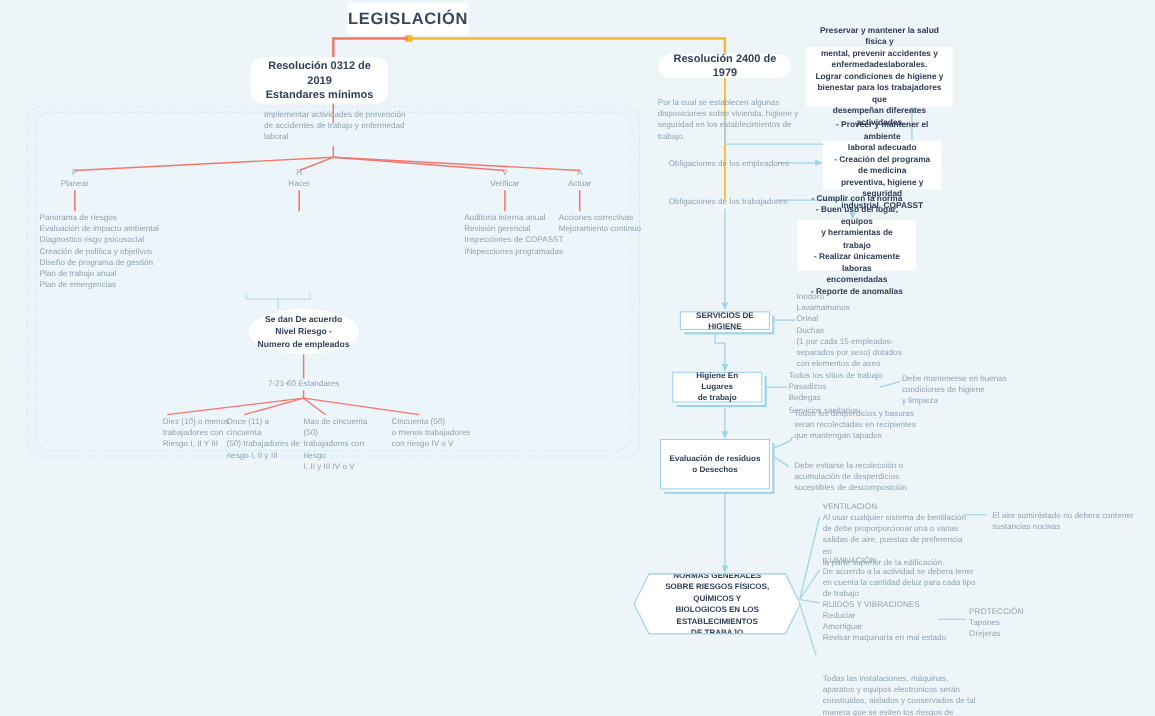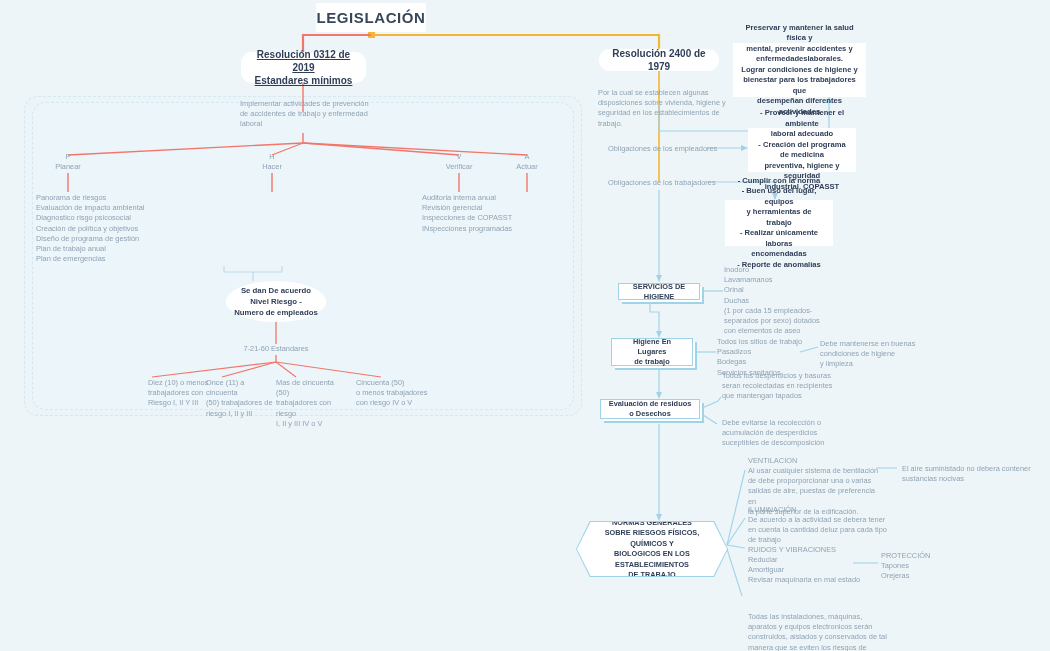--- a/index.html
+++ b/index.html
@@ -188,21 +188,21 @@
       <path d="M727 545 L745 548" stroke="#9fd3e8" stroke-width="1.1"></path>
       <path d="M727 549 L742 596" stroke="#9fd3e8" stroke-width="1.1"></path>
 
       <path d="M876 468 L897 468" stroke="#9fd3e8" stroke-width="1.1"></path>
       <path d="M853 563 L878 563" stroke="#9fd3e8" stroke-width="1.1"></path>
     </g>
   </svg>
 
   <div class="node root-node" style="left:316px;top:3px;width:110px;height:29px;">LEGISLACIÓN</div>
 
-  <div class="node pill" style="left:241px;top:52px;width:125px;height:31px;white-space:pre-line;text-decoration:underline;">Resolución 0312 de 2019
+  <div class="node pill" style="left:228px;top:52px;width:125px;height:42px;white-space:pre-line;">Resolución 0312 de 2019
 Estandares mínimos</div>
 
   <div class="node txt" style="left:240px;top:99px;width:160px;">Implementar actividades de prevención
 de accidentes de trabajo y enfermedad
 laboral</div>
 
   <div class="node txt center" style="left:48px;top:152px;width:40px;">P</div>
   <div class="node txt center" style="left:48px;top:162px;width:40px;">Planear</div>
   <div class="node txt" style="left:36px;top:193px;width:180px;">Panorama de riesgos
 Evaluación de impacto ambiental
@@ -217,20 +217,22 @@
 
   <div class="node txt center" style="left:439px;top:152px;width:40px;">V</div>
   <div class="node txt center" style="left:439px;top:162px;width:40px;">Verificar</div>
   <div class="node txt" style="left:422px;top:193px;width:150px;">Auditoria interna anual
 Revisión gerencial
 Inspecciones de COPASST
 INspecciones programadas</div>
 
   <div class="node txt center" style="left:507px;top:152px;width:40px;">A</div>
   <div class="node txt center" style="left:507px;top:162px;width:40px;">Actuar</div>
+  <div class="node txt" style="left:508px;top:193px;width:140px;">Acciones correctivas
+Mejoramiento continuo</div>
 
   <div class="node ellipse" style="left:226px;top:281px;width:100px;height:41px;white-space:pre-line;">Se dan De acuerdo
 Nivel Riesgo -
 Numero de empleados</div>
 
   <div class="node txt center" style="left:226px;top:344px;width:100px;">7-21-60 Estandares</div>
 
   <div class="node txt" style="left:148px;top:378px;width:62px;">Diez (10) o menos
 trabajadores con
 Riesgo I, II Y III</div>
@@ -287,21 +289,21 @@
   <div class="node bbox dbl" style="left:611px;top:338px;width:82px;height:28px;white-space:pre-line;">Higiene En Lugares
 de trabajo</div>
   <div class="node txt" style="left:717px;top:337px;width:120px;">Todos los sitios de trabajo
 Pasadizos
 Bodegas
 Servicios sanitarios</div>
   <div class="node txt" style="left:820px;top:339px;width:120px;">Debe mantenerse en buenas
 condiciones de higiene
 y limpieza</div>
 
-  <div class="node bbox dbl" style="left:600px;top:399px;width:100px;height:20px;white-space:pre-line;">Evaluación de residuos
+  <div class="node bbox dbl" style="left:600px;top:399px;width:100px;height:46px;white-space:pre-line;">Evaluación de residuos
 o Desechos</div>
   <div class="node txt" style="left:722px;top:371px;width:145px;">Todos los desperdicios y basuras
 seran recolectadas en recipientes
 que mantengan tapados</div>
   <div class="node txt" style="left:722px;top:418px;width:145px;">Debe evitarse la recolección o
 acumulación de desperdicios
 suceptibles de descomposición</div>
 
   <div class="hexwrap" style="left:576px;top:521px;width:152px;height:56px;">
     <div class="hexborder"></div>

